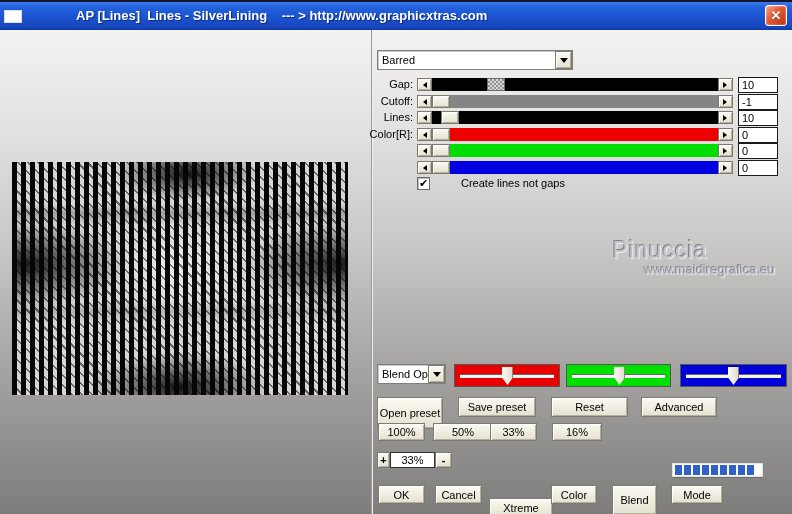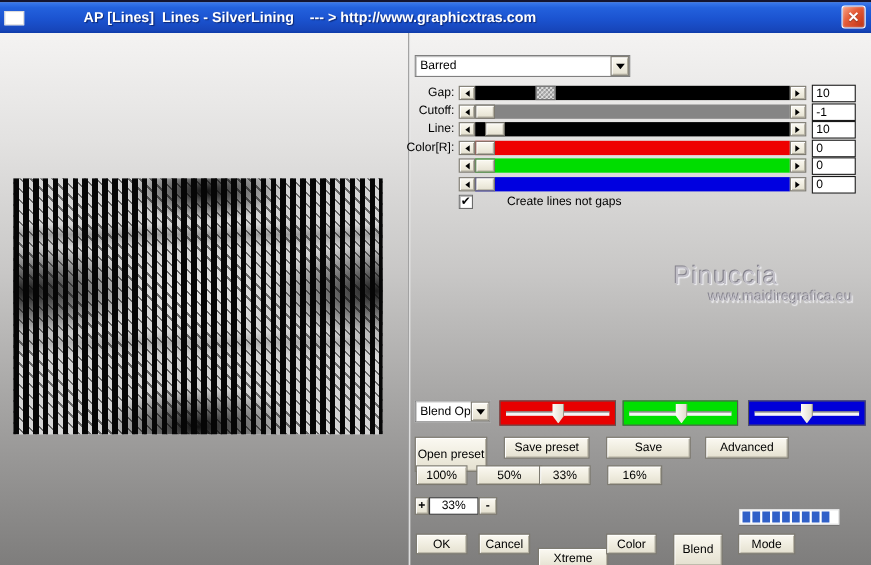--- a/index.html
+++ b/index.html
@@ -167,21 +167,21 @@
     <div class="track" style="background-color: rgb(133, 133, 133);">
       <div class="thumb" style="left:0px"></div>
     </div>
     <span class="abtn r">
         <i class="tri-r"></i>
       </span>
     <div class="val">-1</div>
   </div>
 
   <div class="srow" style="top:111px">
-    <span class="slabel">Line:</span>
+    <span class="slabel">Lines:</span>
     <span class="abtn l">
         <i class="tri-l"></i>
       </span>
     <div class="track" style="background-color: rgb(0, 0, 0);">
       <div class="thumb" style="left:9px"></div>
     </div>
     <span class="abtn r">
         <i class="tri-r"></i>
       </span>
     <div class="val">10</div>
@@ -252,21 +252,21 @@
     <div class="groove"></div>
     <div class="bthumb" style="left:47px"></div>
   </div>
   <div class="blend-box" style="left: 680px; width: 107px; background-color: rgb(0, 0, 216);">
     <div class="groove"></div>
     <div class="bthumb" style="left:47px"></div>
   </div>
 
   <button class="btn" style="left:377px;top:397px;width:66px;height:32px">Open preset</button>
   <button class="btn" style="left:458px;top:397px;width:78px;height:20px">Save preset</button>
-  <button class="btn" style="left:551px;top:397px;width:77px;height:20px">Save</button>
+  <button class="btn" style="left:551px;top:397px;width:77px;height:20px">Reset</button>
   <button class="btn" style="left:641px;top:397px;width:76px;height:20px">Advanced</button>
 
   <button class="btn" style="left:378px;top:423px;width:47px;height:18px">100%</button>
   <button class="btn" style="left:433px;top:423px;width:60px;height:18px">50%</button>
   <button class="btn" style="left:490px;top:423px;width:47px;height:18px">33%</button>
   <button class="btn" style="left:552px;top:423px;width:50px;height:18px">16%</button>
 
   <button class="stepbtn" style="left:377px;top:452px;width:13px;height:16px">+</button>
   <div class="zoomfield">33%</div>
   <button class="stepbtn" style="left:435px;top:452px;width:17px;height:16px">-</button>

